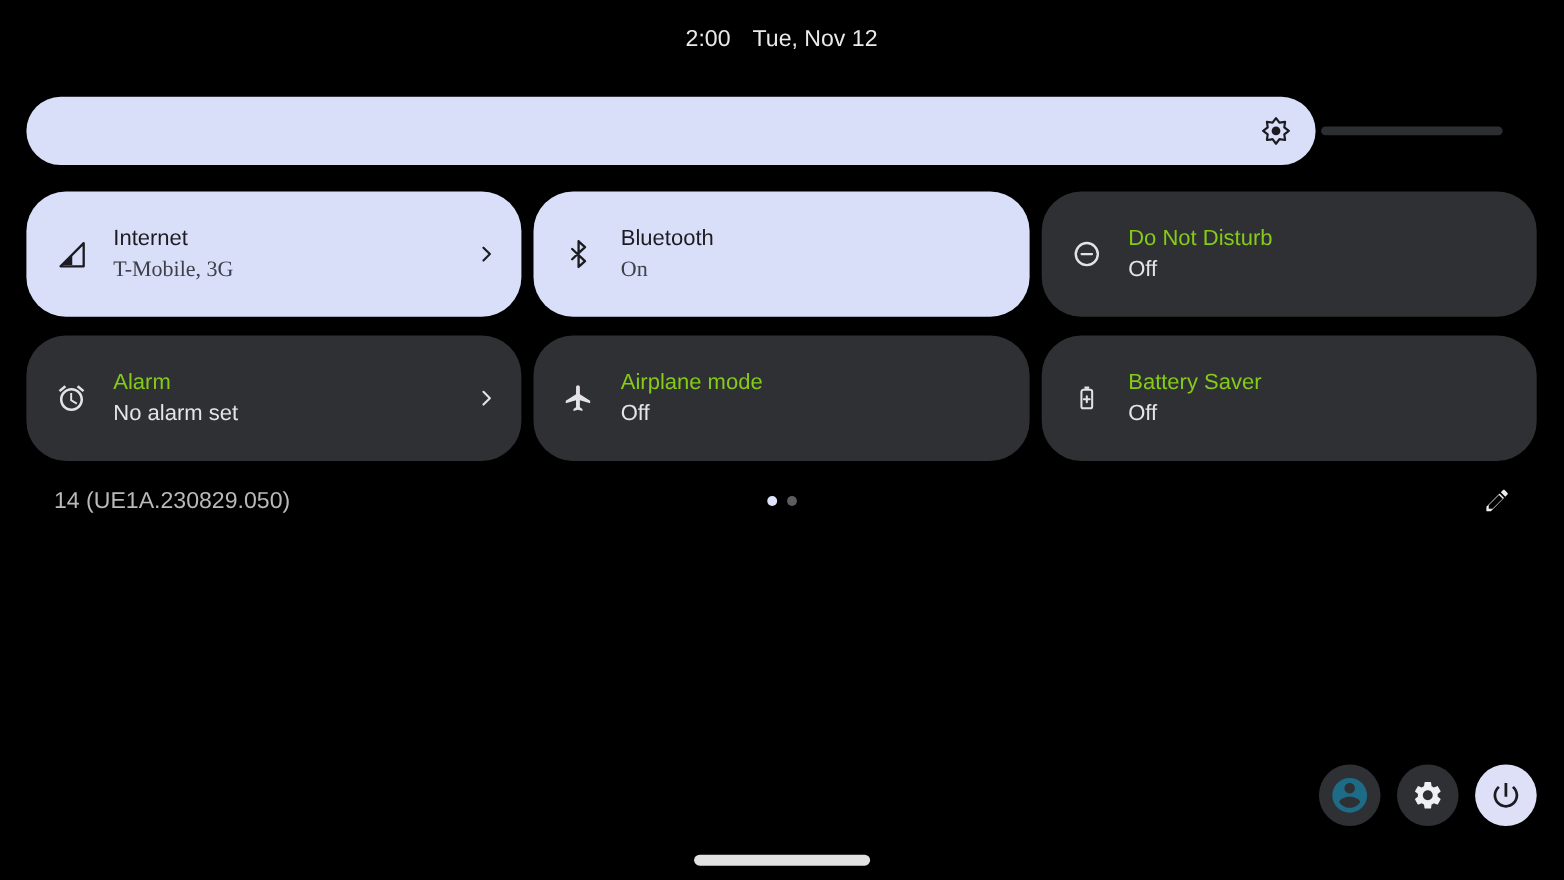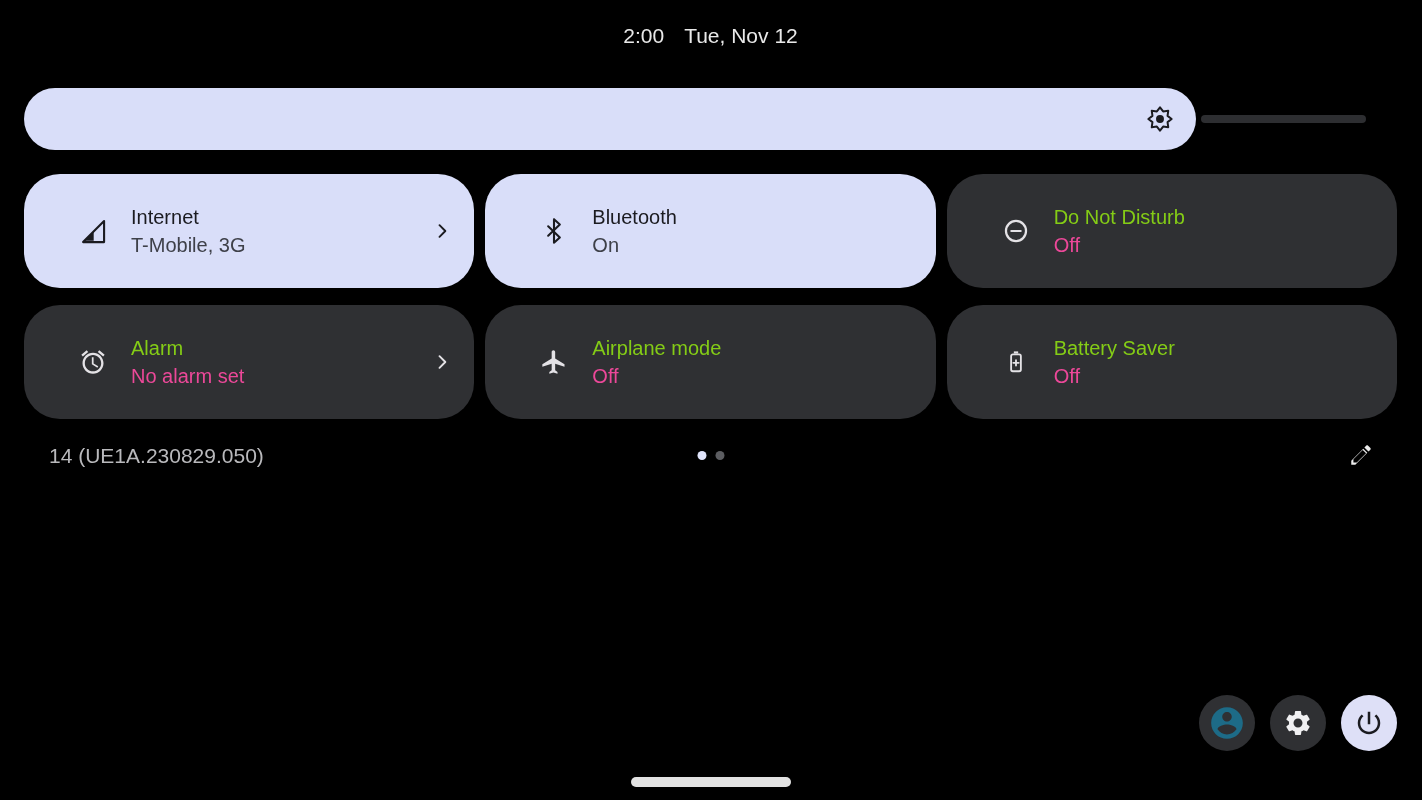--- a/index.html
+++ b/index.html
@@ -19,29 +19,29 @@
                    background:#d9def9;border-radius:31px;cursor:pointer;}
   .brightness-icon{position:absolute;right:22px;top:50%;transform:translateY(-50%);
                    width:28px;height:28px;display:flex;}
   .brightness-track{position:absolute;top:115px;left:1201px;width:165px;height:8px;
                     background:#2d2e31;border-radius:4px;cursor:pointer;}
 
   
   .grid{position:absolute;top:174px;left:24px;right:25px;display:flex;flex-direction:column;gap:17px;}
   .grid-row{display:flex;gap:11px;}
   .tile{flex:1 1 0;height:114px;border-radius:36px;background:#2f3033;
-        display:flex;align-items:center;position:relative;cursor:pointer;padding-left:28px;}
+        display:flex;align-items:center;position:relative;cursor:pointer;}
   .tile .t-icon{width:30px;height:30px;margin:0 23px 0 26px;display:flex;flex:none;
                 align-items:center;justify-content:center;}
   .tile .t-text{display:flex;flex-direction:column;gap:3px;line-height:1.25;}
   .tile .t-title{font-size:20px;font-weight:500;color:#84cc16;}
-  .tile .t-sub{font-size:20px;color:#ec4899;}
+  .tile .t-sub{font-size:20px;color:#e5e5e5;}
   .tile.active{background:#d9def9;}
   .tile.active .t-title{color:#1b1b20;}
-  .tile.active .t-sub{color:#3e4049;}
+  .tile.active .t-sub{color:#3e4049;font-family:Liberation Serif, serif;}
   .tile .chev{position:absolute;right:22px;top:50%;transform:translateY(-50%);
               width:20px;height:20px;display:flex;}
   .tile .chev svg{stroke:#e4e2e6;}
   .tile.active .chev svg{stroke:#1b1b20;}
 
   
   .build{position:absolute;left:25px;top:444px;font-size:21px;color:#b9b9bc;margin-left:24px;}
   .dots{position:absolute;left:50%;top:451px;transform:translateX(-50%);
         display:flex;gap:9px;align-items:center;}
   .dot{width:9px;height:9px;border-radius:50%;background:#5c5d61;}

